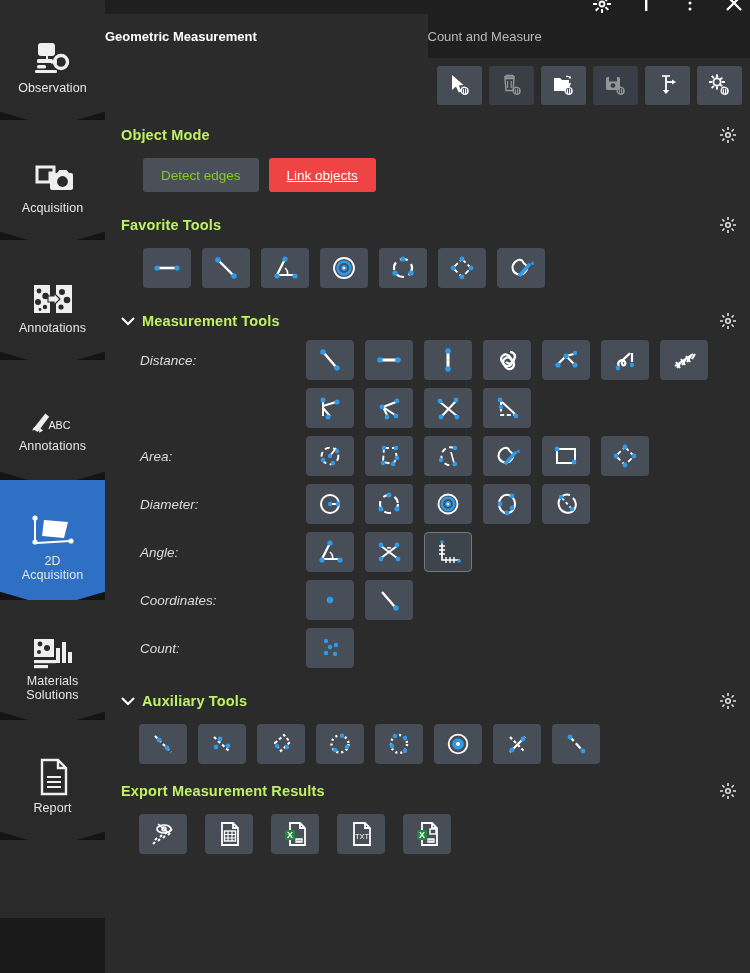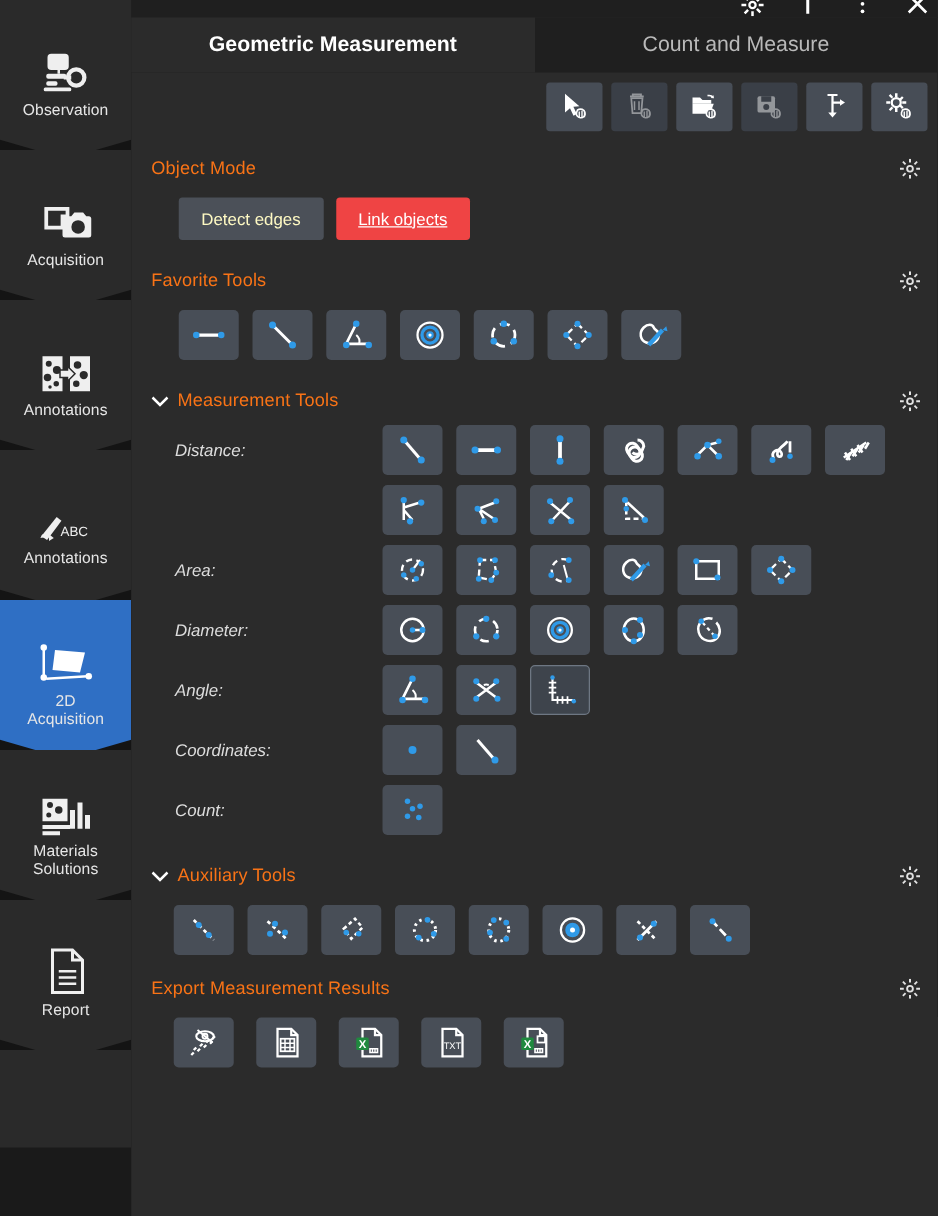--- a/index.html
+++ b/index.html
@@ -45,22 +45,22 @@
   .titlebar{
     height:14px; background:#1f1f1f; position:relative;
     display:flex; align-items:flex-end; justify-content:flex-end;
     padding-right:6px; gap:24px;
   }
   .titlebar .tb-icon{ width:20px;height:16px; display:flex;align-items:center;justify-content:center;
      overflow:hidden; cursor:pointer;}
 
   .tabs{ display:flex; height:44px; background:#1f1f1f; }
   .tab{
-    flex:1; display:flex; align-items:center; justify-content:center;
-    font-size:17px; cursor:pointer; color:#b9b9b9;
+    flex:1; display:flex; align-items:center; justify-content:flex-start;
+    font-size:13px; cursor:pointer; color:#b9b9b9;
     position:relative;
   }
   .tab.active{ background:#2b2b2b; color:#ffffff; font-weight:bold; }
 
   .toolbar{
     height:54px; display:flex; align-items:center; justify-content:flex-end;
     padding-right:8px; gap:7px;
   }
   .tb-btn{
     width:45px;height:39px; border-radius:3px; background:#474d56;
@@ -69,28 +69,28 @@
   .tb-btn.dim{ background:#3a3f47; }
   .tb-btn.dim svg{ opacity:.45; }
 
   .content{ padding:0 0 0 16px; position:relative; }
 
   .section-head{
     display:flex; align-items:center; position:relative;
     height:30px; margin-top:8px;
   }
   .section-head .chev{ margin-right:7px; display:inline-flex; }
-  .section-title{ font-size:14.5px; font-weight:normal; color:#f97316; letter-spacing:.15px;}
+  .section-title{ font-size:14.5px; font-weight:bold; color:#bef264; letter-spacing:.15px;}
   .gear-right{ position:absolute; right:14px; top:50%; transform:translateY(-50%); cursor:pointer; }
 
   .mode-row{ display:flex; gap:10px; margin:8px 0 0 22px; }
   .mode-btn{
     height:34px; padding:0 18px; border-radius:3px;
     display:flex;align-items:center;justify-content:center;
-    font-size:13.5px; color:#fef9c3; background:#4b5058; cursor:pointer;
+    font-size:13.5px; color:#84cc16; background:#4b5058; cursor:pointer;
   }
   .mode-btn.sel{ background:#ef4444; color:#fff;text-decoration:underline; }
 
   .tool-row{ display:flex; gap:11px; margin-top:8px; margin-left:22px; }
   .tbtn{
     width:48px;height:40px; border-radius:4px; background:#484e57;
     display:flex;align-items:center;justify-content:center; cursor:pointer;
   }
   .tbtn.outlined{ border:1px solid #6e7783; background:#3e444c;}
 

